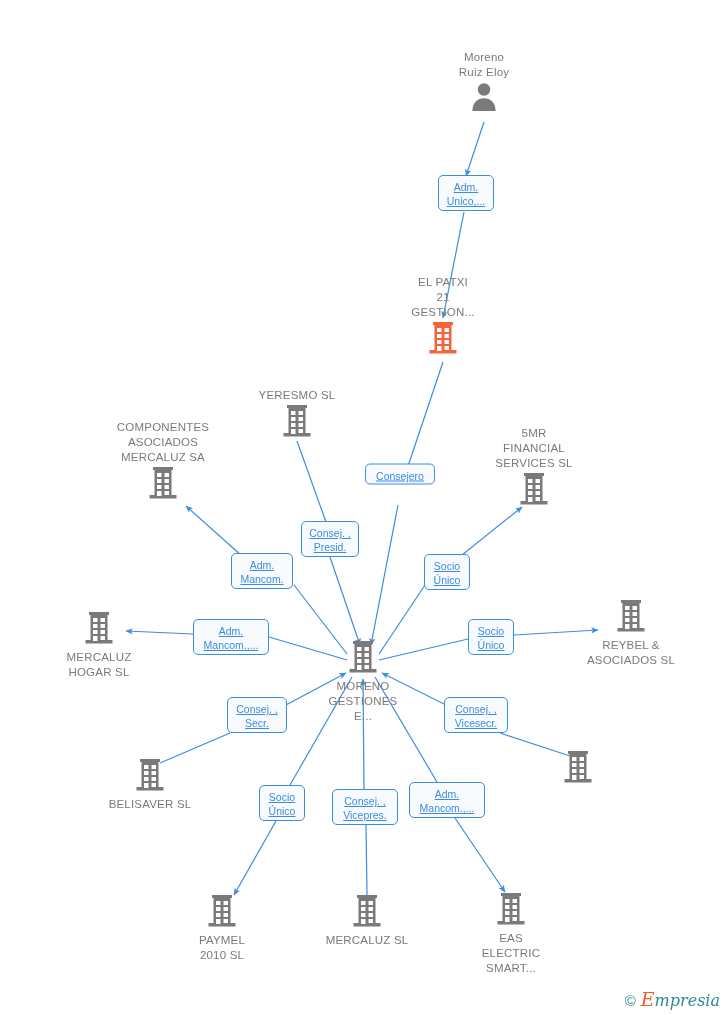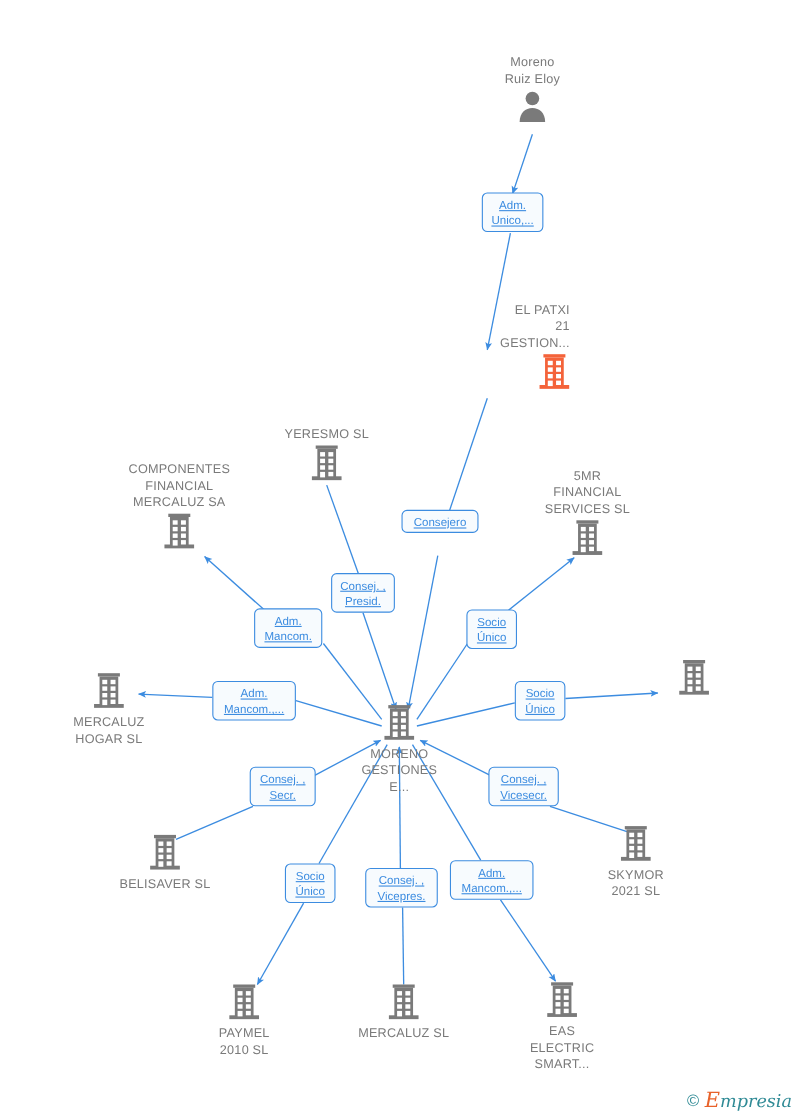--- a/index.html
+++ b/index.html
@@ -146,21 +146,21 @@
 
   <div id="nodes-layer">
       <div class="node above" style="left: 484px; top: 50px;">
         <span class="node-label">Moreno
 Ruiz Eloy</span>
         <span class="node-icon"><svg width="30" height="30" viewBox="0 0 30 30" xmlns="http://www.w3.org/2000/svg">
             <circle cx="15" cy="8.5" r="6.2" fill="#7a7a7a"></circle>
             <path d="M3.4 30 C3.4 21.6 8.6 17.2 15 17.2 C21.4 17.2 26.6 21.6 26.6 30 Z" fill="#7a7a7a"></path>
           </svg></span>
       </div>
-      <div class="node above highlight" style="left: 443px; top: 275px; text-align: right;">
+      <div class="node above highlight" style="left: 443px; top: 275px;">
         <span class="node-label">EL PATXI
 21
 GESTION...</span>
         <span class="node-icon"><svg width="28" height="34" viewBox="0 0 28 34" xmlns="http://www.w3.org/2000/svg">
             <rect x="4" y="1" width="20" height="3" fill="#f4633a"></rect>
             <rect x="5.5" y="4" width="17" height="26" fill="#f4633a"></rect>
             <rect x="0.5" y="29" width="27" height="3.5" fill="#f4633a"></rect>
             <rect x="8" y="7" width="4.5" height="4" fill="#ffffff"></rect>
             <rect x="15.5" y="7" width="4.5" height="4" fill="#ffffff"></rect>
             <rect x="8" y="13" width="4.5" height="4" fill="#ffffff"></rect>
@@ -182,21 +182,21 @@
             <rect x="8" y="13" width="4.5" height="4" fill="#ffffff"></rect>
             <rect x="15.5" y="13" width="4.5" height="4" fill="#ffffff"></rect>
             <rect x="8" y="19" width="4.5" height="4" fill="#ffffff"></rect>
             <rect x="15.5" y="19" width="4.5" height="4" fill="#ffffff"></rect>
             <rect x="8" y="25" width="4.5" height="5" fill="#ffffff"></rect>
             <rect x="15.5" y="25" width="4.5" height="4" fill="#ffffff"></rect>
           </svg></span>
       </div>
       <div class="node above" style="left: 163px; top: 420px;">
         <span class="node-label">COMPONENTES
-FINANCIAL
+ASOCIADOS
 MERCALUZ SA</span>
         <span class="node-icon"><svg width="28" height="34" viewBox="0 0 28 34" xmlns="http://www.w3.org/2000/svg">
             <rect x="4" y="1" width="20" height="3" fill="#7a7a7a"></rect>
             <rect x="5.5" y="4" width="17" height="26" fill="#7a7a7a"></rect>
             <rect x="0.5" y="29" width="27" height="3.5" fill="#7a7a7a"></rect>
             <rect x="8" y="7" width="4.5" height="4" fill="#ffffff"></rect>
             <rect x="15.5" y="7" width="4.5" height="4" fill="#ffffff"></rect>
             <rect x="8" y="13" width="4.5" height="4" fill="#ffffff"></rect>
             <rect x="15.5" y="13" width="4.5" height="4" fill="#ffffff"></rect>
             <rect x="8" y="19" width="4.5" height="4" fill="#ffffff"></rect>
@@ -247,20 +247,22 @@
             <rect x="0.5" y="29" width="27" height="3.5" fill="#7a7a7a"></rect>
             <rect x="8" y="7" width="4.5" height="4" fill="#ffffff"></rect>
             <rect x="15.5" y="7" width="4.5" height="4" fill="#ffffff"></rect>
             <rect x="8" y="13" width="4.5" height="4" fill="#ffffff"></rect>
             <rect x="15.5" y="13" width="4.5" height="4" fill="#ffffff"></rect>
             <rect x="8" y="19" width="4.5" height="4" fill="#ffffff"></rect>
             <rect x="15.5" y="19" width="4.5" height="4" fill="#ffffff"></rect>
             <rect x="8" y="25" width="4.5" height="5" fill="#ffffff"></rect>
             <rect x="15.5" y="25" width="4.5" height="4" fill="#ffffff"></rect>
           </svg></span>
+        <span class="node-label">REYBEL &amp;
+ASOCIADOS SL</span>
       </div>
       <div class="node below" style="left: 363px; top: 640px;">
         <span class="node-icon"><svg width="28" height="34" viewBox="0 0 28 34" xmlns="http://www.w3.org/2000/svg">
             <rect x="4" y="1" width="20" height="3" fill="#7a7a7a"></rect>
             <rect x="5.5" y="4" width="17" height="26" fill="#7a7a7a"></rect>
             <rect x="0.5" y="29" width="27" height="3.5" fill="#7a7a7a"></rect>
             <rect x="8" y="7" width="4.5" height="4" fill="#ffffff"></rect>
             <rect x="15.5" y="7" width="4.5" height="4" fill="#ffffff"></rect>
             <rect x="8" y="13" width="4.5" height="4" fill="#ffffff"></rect>
             <rect x="15.5" y="13" width="4.5" height="4" fill="#ffffff"></rect>
@@ -296,22 +298,20 @@
             <rect x="0.5" y="29" width="27" height="3.5" fill="#7a7a7a"></rect>
             <rect x="8" y="7" width="4.5" height="4" fill="#ffffff"></rect>
             <rect x="15.5" y="7" width="4.5" height="4" fill="#ffffff"></rect>
             <rect x="8" y="13" width="4.5" height="4" fill="#ffffff"></rect>
             <rect x="15.5" y="13" width="4.5" height="4" fill="#ffffff"></rect>
             <rect x="8" y="19" width="4.5" height="4" fill="#ffffff"></rect>
             <rect x="15.5" y="19" width="4.5" height="4" fill="#ffffff"></rect>
             <rect x="8" y="25" width="4.5" height="5" fill="#ffffff"></rect>
             <rect x="15.5" y="25" width="4.5" height="4" fill="#ffffff"></rect>
           </svg></span>
-        <span class="node-label">SKYMOR
-2021  SL</span>
       </div>
       <div class="node below" style="left: 222px; top: 894px;">
         <span class="node-icon"><svg width="28" height="34" viewBox="0 0 28 34" xmlns="http://www.w3.org/2000/svg">
             <rect x="4" y="1" width="20" height="3" fill="#7a7a7a"></rect>
             <rect x="5.5" y="4" width="17" height="26" fill="#7a7a7a"></rect>
             <rect x="0.5" y="29" width="27" height="3.5" fill="#7a7a7a"></rect>
             <rect x="8" y="7" width="4.5" height="4" fill="#ffffff"></rect>
             <rect x="15.5" y="7" width="4.5" height="4" fill="#ffffff"></rect>
             <rect x="8" y="13" width="4.5" height="4" fill="#ffffff"></rect>
             <rect x="15.5" y="13" width="4.5" height="4" fill="#ffffff"></rect>

